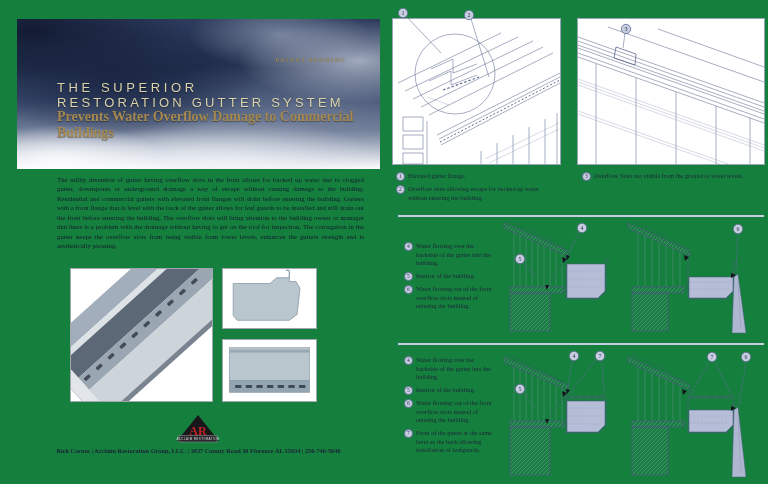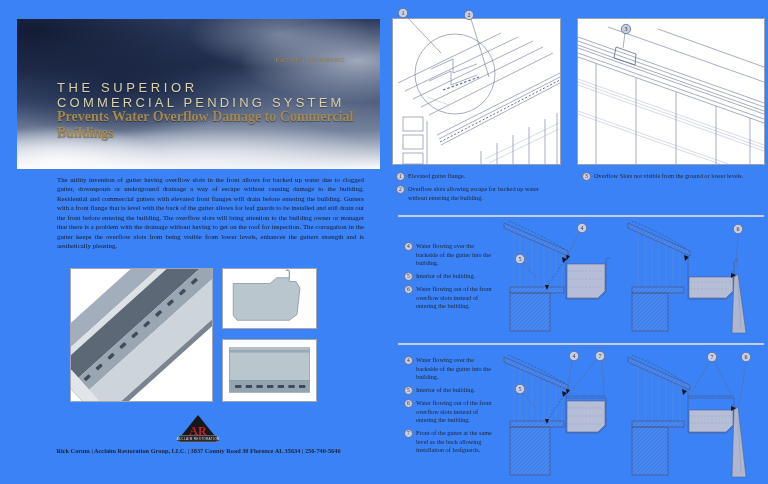--- a/index.html
+++ b/index.html
@@ -1,17 +1,17 @@
 <!DOCTYPE html>
 <html><head>
 <meta charset="utf-8">
 <style>
   * { margin:0; padding:0; box-sizing:border-box; }
   html,body { background:#fff; }
-  .page { position:relative; width:768px; height:484px; background:#3b82f6; overflow:hidden;
+  .page { position:relative; width:768px; height:484px; background:#15803d; overflow:hidden;
           font-family:"Liberation Serif", serif; }
 
   
   .left-page { position:absolute; left:17px; top:0; width:363px; height:484px; }
 
   .sky { position:absolute; left:0; top:19px; width:363px; height:150px;
     background:
       radial-gradient(ellipse 150px 55px at 12% 96%, rgba(252,252,254,.95), rgba(252,252,254,0) 70%),
       radial-gradient(ellipse 230px 75px at 58% 102%, rgba(238,241,246,.9), rgba(238,241,246,0) 72%),
       radial-gradient(ellipse 170px 60px at 94% 28%, rgba(200,208,224,.75), rgba(200,208,224,0) 70%),
@@ -86,21 +86,21 @@
 </head>
 <body>
 
 <div class="page">
 
   <div class="left-page">
 
     <div class="sky">
       <div class="patent">PATENT PENDING</div>
       <div class="title1">THE SUPERIOR</div>
-      <div class="title2">COMMERCIAL PENDING SYSTEM</div>
+      <div class="title2">RESTORATION GUTTER SYSTEM</div>
       <div class="subtitle">Prevents Water Overflow Damage to Commercial Buildings</div>
     </div>
 
     <p class="bodytext">The utility invention of gutter having overflow slots in the front allows for backed up water due to clogged gutter, downspouts or underground drainage a way of escape without causing damage to the building. Residential and commercial gutters with elevated front flanges will drain before entering the building. Gutters with a front flange that is level with the back of the gutter allows for leaf guards to be installed and still drain out the front before entering the building. The overflow slots will bring attention to the building owner or manager that there is a problem with the drainage without having to get on the roof for inspection. The corrugation in the gutter keeps the overflow slots from being visible from lower levels, enhances the gutters strength and is aesthetically pleasing.</p>
 
     <div class="pbox box1">
       <svg viewBox="0 0 141 132">
         <g transform="rotate(-42 70 66)">
           <rect x="-18" y="12" width="14" height="94" fill="#e2e6ea" stroke="#98a2ac" stroke-width="0.5"></rect>
           <rect x="-5" y="10" width="200" height="18" fill="#a2aebb"></rect>

